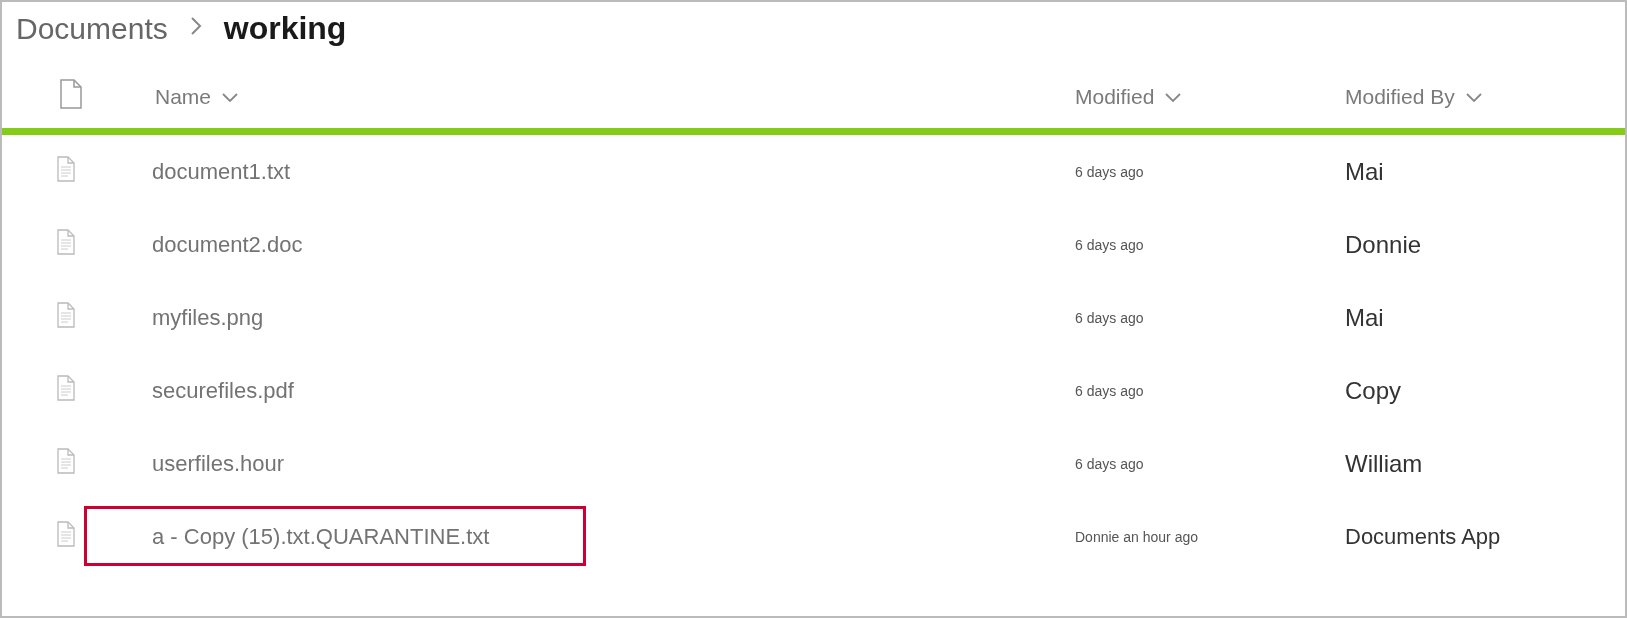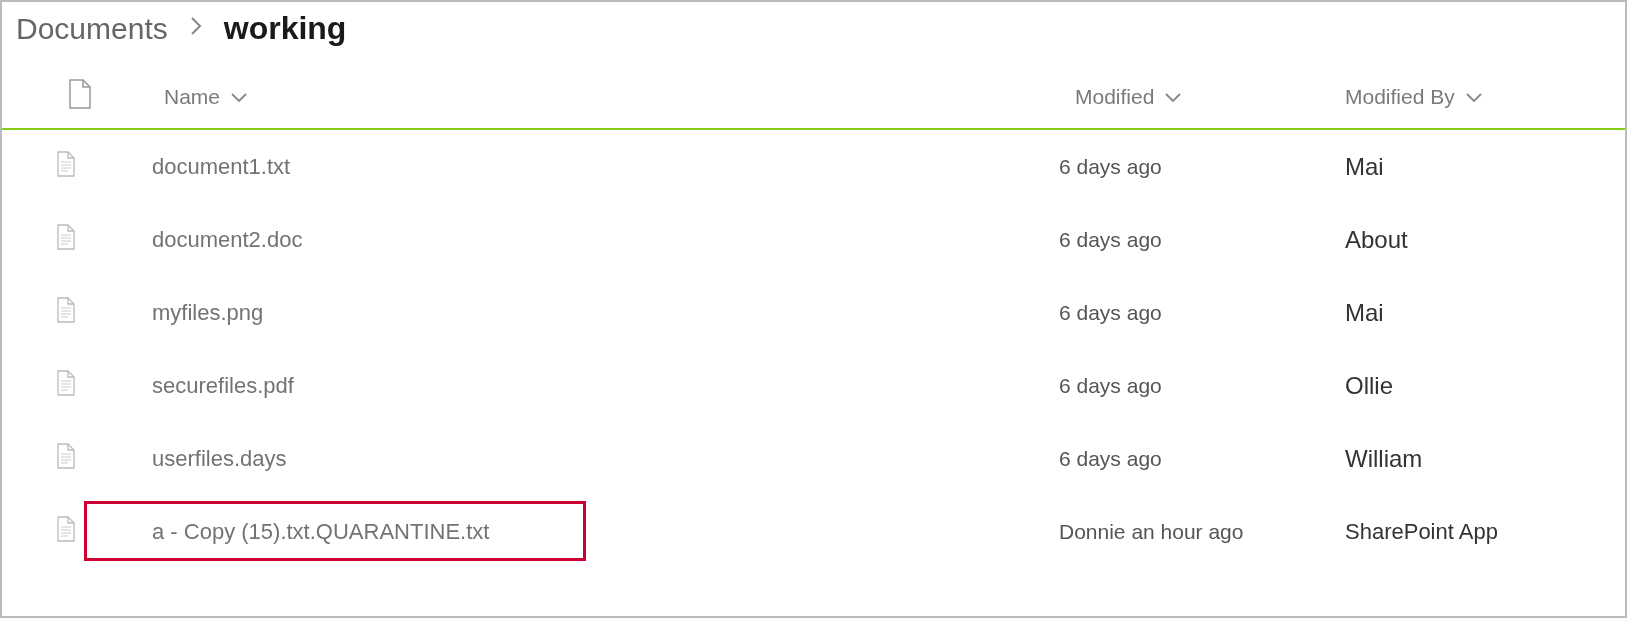--- a/index.html
+++ b/index.html
@@ -35,22 +35,22 @@
       color: #1a1a1a;
       font-weight: 700;
       font-size: 32px;
     }
     .table {
       width: 100%;
     }
     .thead {
       display: flex;
       align-items: center;
-      padding: 14px 0 14px 12px;
-      border-bottom: 2px solid #84cc16;
+      padding: 14px 0 14px 3px;
+      border-bottom: 7px solid #84cc16;
       color: #777;
       font-size: 21px;
     }
     .col-icon {
       width: 90px;
       min-width: 90px;
       padding-left: 54px;
       display: flex;
       align-items: center;
     }
@@ -89,26 +89,25 @@
       align-items: center;
       height: 73px;
       font-size: 22px;
       color: #333;
     }
     .tbody .row .col-name {
       color: #737373;
     }
     .tbody .row .col-modified {
       color: #555;
-      font-size: 21px;
+      font-size: 14px;
     }
     .tbody .row .col-modifiedby {
       color: #333;
       font-size: 24px;
-      margin-left: 16px;
     }
     .tbody .row.hl .col-modifiedby {
       font-size: 22px;
     }
     .file-ic {
       display: inline-block;
     }
     .rows-wrap {
       position: relative;
     }
@@ -195,21 +194,21 @@
   <path d="M2 1 L12 1 L18 7 L18 25 L2 25 Z" fill="#fff" stroke="#bbb" stroke-width="1.3"></path>
   <path d="M12 1 L12 7 L18 7" fill="none" stroke="#bbb" stroke-width="1.3"></path>
   <line x1="5" y1="11" x2="15" y2="11" stroke="#ccc" stroke-width="1"></line>
   <line x1="5" y1="14" x2="15" y2="14" stroke="#ccc" stroke-width="1"></line>
   <line x1="5" y1="17" x2="15" y2="17" stroke="#ccc" stroke-width="1"></line>
   <line x1="5" y1="20" x2="12" y2="20" stroke="#ccc" stroke-width="1"></line>
 </svg></span>
         </div>
         <div class="col-name">document2.doc</div>
         <div class="col-modified">6 days ago</div>
-        <div class="col-modifiedby">About</div>
+        <div class="col-modifiedby">Donnie</div>
       </div>
       <div class="row">
         <div class="col-icon">
           <span class="file-ic"><svg width="20" height="26" viewBox="0 0 20 26">
   <path d="M2 1 L12 1 L18 7 L18 25 L2 25 Z" fill="#fff" stroke="#bbb" stroke-width="1.3"></path>
   <path d="M12 1 L12 7 L18 7" fill="none" stroke="#bbb" stroke-width="1.3"></path>
   <line x1="5" y1="11" x2="15" y2="11" stroke="#ccc" stroke-width="1"></line>
   <line x1="5" y1="14" x2="15" y2="14" stroke="#ccc" stroke-width="1"></line>
   <line x1="5" y1="17" x2="15" y2="17" stroke="#ccc" stroke-width="1"></line>
   <line x1="5" y1="20" x2="12" y2="20" stroke="#ccc" stroke-width="1"></line>
@@ -225,47 +224,47 @@
   <path d="M2 1 L12 1 L18 7 L18 25 L2 25 Z" fill="#fff" stroke="#bbb" stroke-width="1.3"></path>
   <path d="M12 1 L12 7 L18 7" fill="none" stroke="#bbb" stroke-width="1.3"></path>
   <line x1="5" y1="11" x2="15" y2="11" stroke="#ccc" stroke-width="1"></line>
   <line x1="5" y1="14" x2="15" y2="14" stroke="#ccc" stroke-width="1"></line>
   <line x1="5" y1="17" x2="15" y2="17" stroke="#ccc" stroke-width="1"></line>
   <line x1="5" y1="20" x2="12" y2="20" stroke="#ccc" stroke-width="1"></line>
 </svg></span>
         </div>
         <div class="col-name">securefiles.pdf</div>
         <div class="col-modified">6 days ago</div>
-        <div class="col-modifiedby">Ollie</div>
-      </div>
-      <div class="row">
-        <div class="col-icon">
-          <span class="file-ic"><svg width="20" height="26" viewBox="0 0 20 26">
-  <path d="M2 1 L12 1 L18 7 L18 25 L2 25 Z" fill="#fff" stroke="#bbb" stroke-width="1.3"></path>
-  <path d="M12 1 L12 7 L18 7" fill="none" stroke="#bbb" stroke-width="1.3"></path>
-  <line x1="5" y1="11" x2="15" y2="11" stroke="#ccc" stroke-width="1"></line>
-  <line x1="5" y1="14" x2="15" y2="14" stroke="#ccc" stroke-width="1"></line>
-  <line x1="5" y1="17" x2="15" y2="17" stroke="#ccc" stroke-width="1"></line>
-  <line x1="5" y1="20" x2="12" y2="20" stroke="#ccc" stroke-width="1"></line>
-</svg></span>
-        </div>
-        <div class="col-name">userfiles.days</div>
+        <div class="col-modifiedby">Copy</div>
+      </div>
+      <div class="row">
+        <div class="col-icon">
+          <span class="file-ic"><svg width="20" height="26" viewBox="0 0 20 26">
+  <path d="M2 1 L12 1 L18 7 L18 25 L2 25 Z" fill="#fff" stroke="#bbb" stroke-width="1.3"></path>
+  <path d="M12 1 L12 7 L18 7" fill="none" stroke="#bbb" stroke-width="1.3"></path>
+  <line x1="5" y1="11" x2="15" y2="11" stroke="#ccc" stroke-width="1"></line>
+  <line x1="5" y1="14" x2="15" y2="14" stroke="#ccc" stroke-width="1"></line>
+  <line x1="5" y1="17" x2="15" y2="17" stroke="#ccc" stroke-width="1"></line>
+  <line x1="5" y1="20" x2="12" y2="20" stroke="#ccc" stroke-width="1"></line>
+</svg></span>
+        </div>
+        <div class="col-name">userfiles.hour</div>
         <div class="col-modified">6 days ago</div>
         <div class="col-modifiedby">William</div>
       </div>
       <div class="row hl">
         <div class="col-icon">
           <span class="file-ic"><svg width="20" height="26" viewBox="0 0 20 26">
   <path d="M2 1 L12 1 L18 7 L18 25 L2 25 Z" fill="#fff" stroke="#bbb" stroke-width="1.3"></path>
   <path d="M12 1 L12 7 L18 7" fill="none" stroke="#bbb" stroke-width="1.3"></path>
   <line x1="5" y1="11" x2="15" y2="11" stroke="#ccc" stroke-width="1"></line>
   <line x1="5" y1="14" x2="15" y2="14" stroke="#ccc" stroke-width="1"></line>
   <line x1="5" y1="17" x2="15" y2="17" stroke="#ccc" stroke-width="1"></line>
   <line x1="5" y1="20" x2="12" y2="20" stroke="#ccc" stroke-width="1"></line>
 </svg></span>
         </div>
         <div class="col-name">a - Copy (15).txt.QUARANTINE.txt</div>
         <div class="col-modified">Donnie an hour ago</div>
-        <div class="col-modifiedby">SharePoint App</div>
+        <div class="col-modifiedby">Documents App</div>
       </div>
       <div class="hl-rect" style="top: 371px;"></div>
     </div>
 </div>
 
 </body></html>

